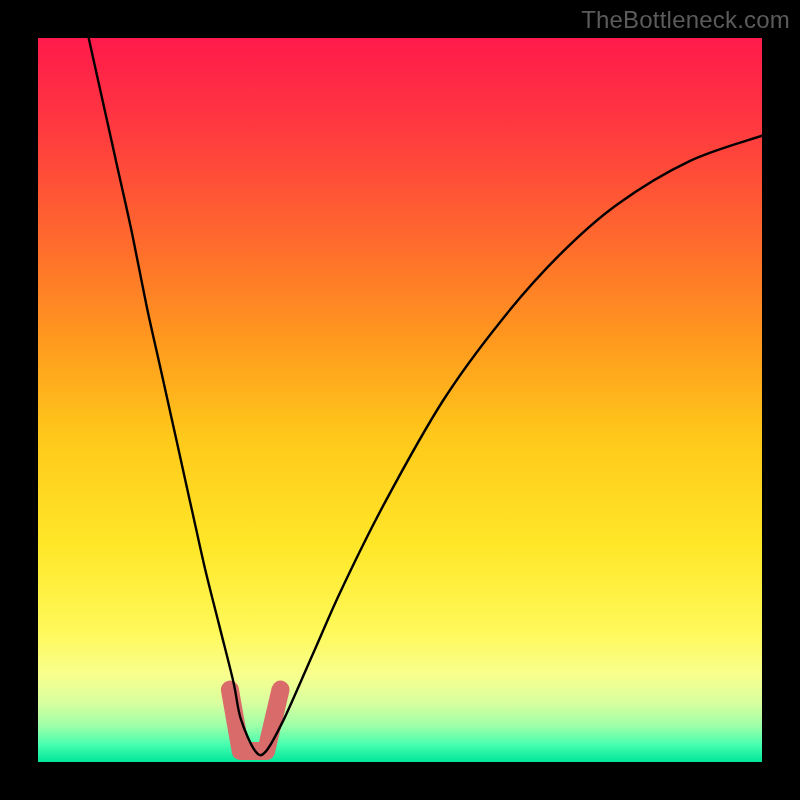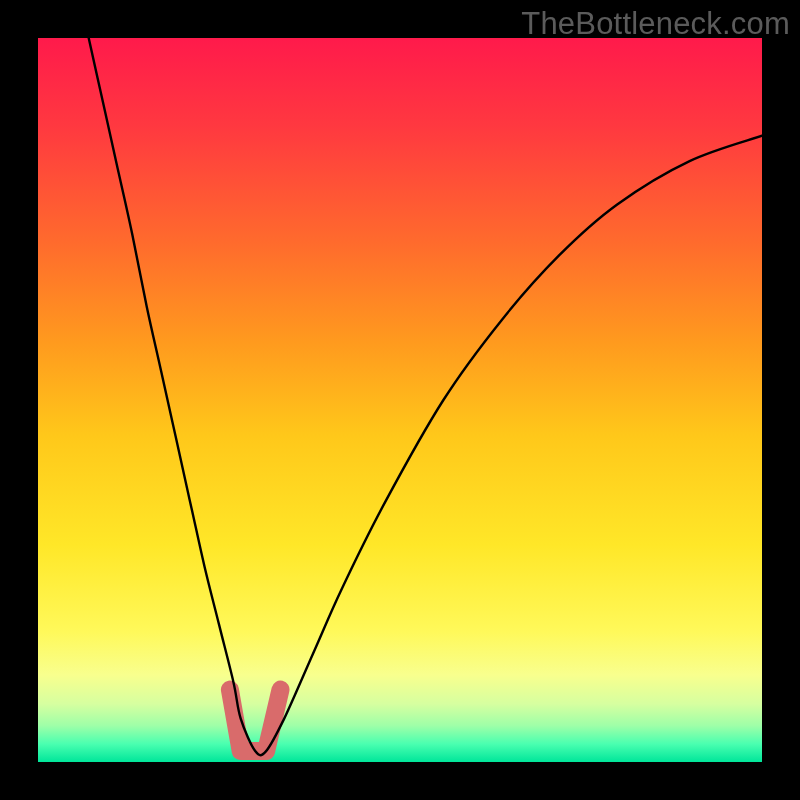--- a/index.html
+++ b/index.html
@@ -1,18 +1,18 @@
 <!DOCTYPE html>
 <html><head>
 <meta charset="utf-8">
 <style>
   html,body{margin:0;padding:0;width:800px;height:800px;overflow:hidden;background:#000;font-family:Arial,Helvetica,sans-serif}
   .frame{position:absolute;inset:0;background:#000}
   .plot{position:absolute;left:38px;top:38px;width:724px;height:724px;overflow:hidden}
-  .watermark{position:absolute;top:6px;right:10px;color:#5b5b5b;font-size:31px;font-weight:400;letter-spacing:.2px;z-index:5}
+  .watermark{position:absolute;top:6px;right:10px;color:#5b5b5b;font-size:24px;font-weight:400;letter-spacing:.2px;z-index:5}
   svg{display:block}
 </style>
 </head>
 <body>
 
 <div class="frame">
   <div class="watermark">TheBottleneck.com</div>
   <div class="plot">
     <svg id="chart-svg" width="724" height="724" viewBox="0 0 724 724" preserveAspectRatio="none">
       <defs>

